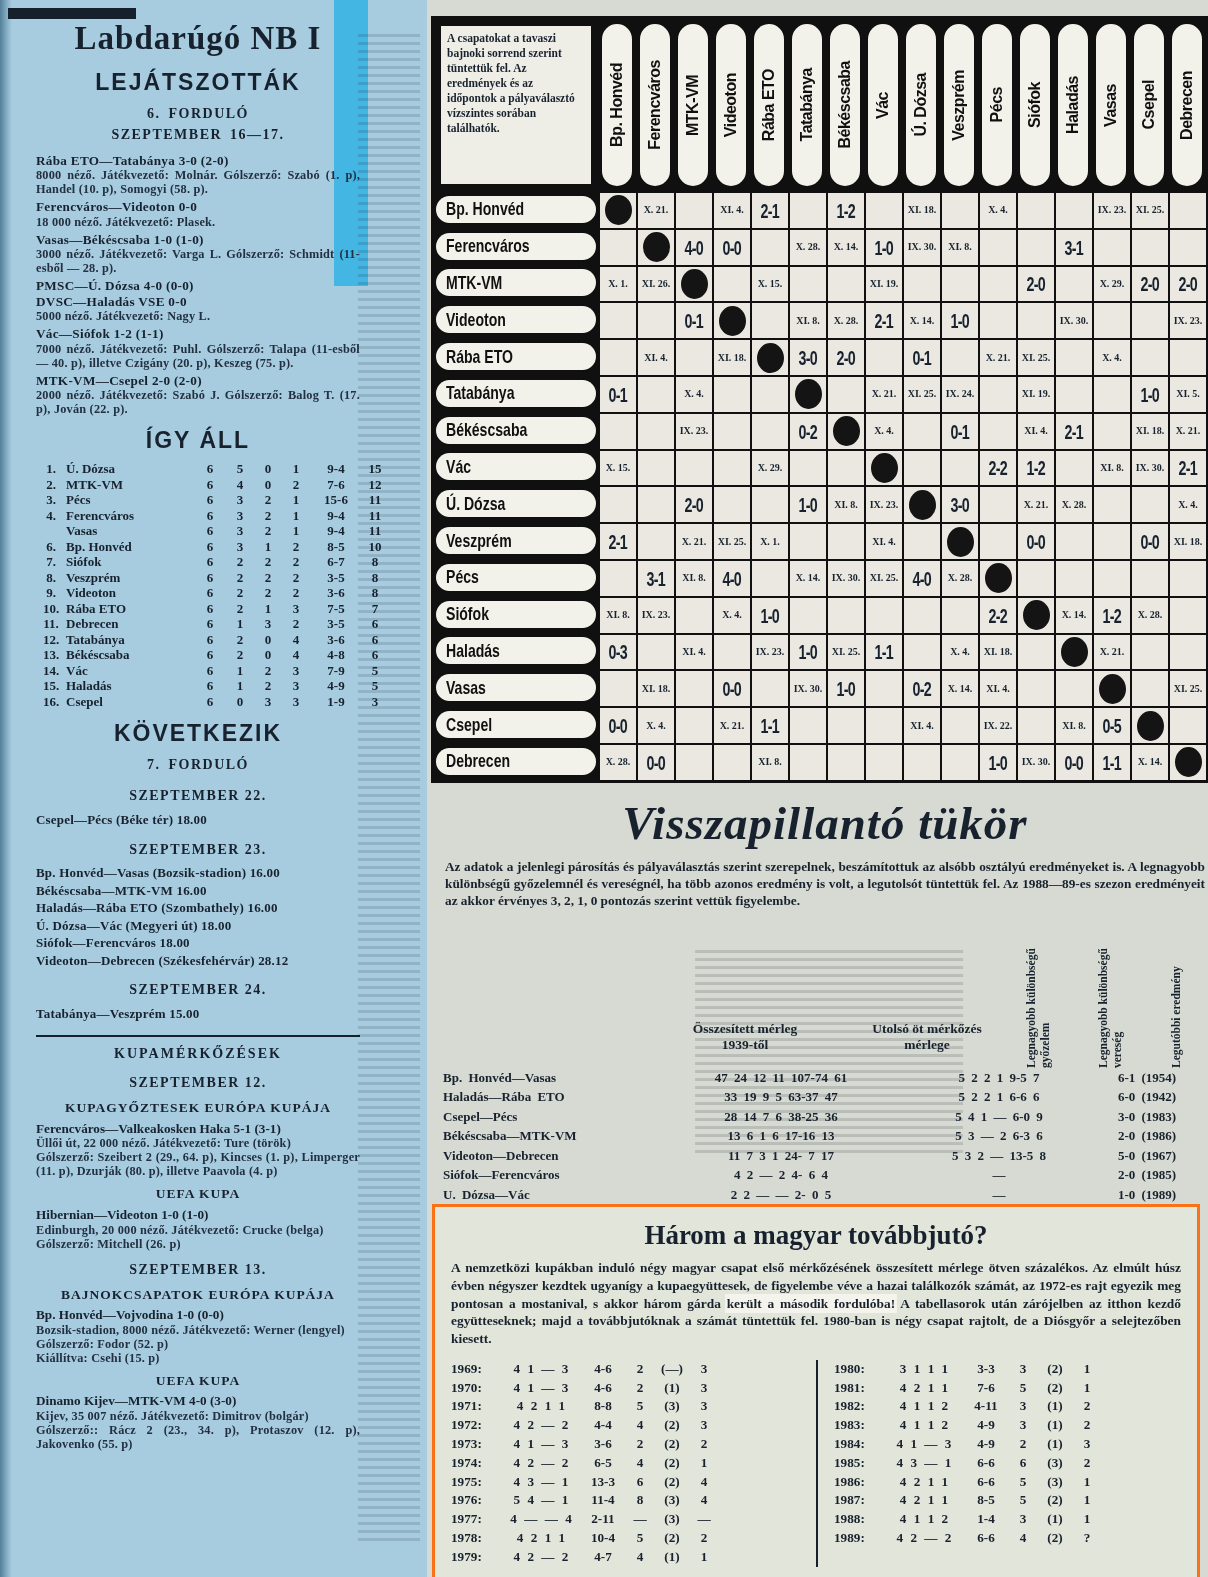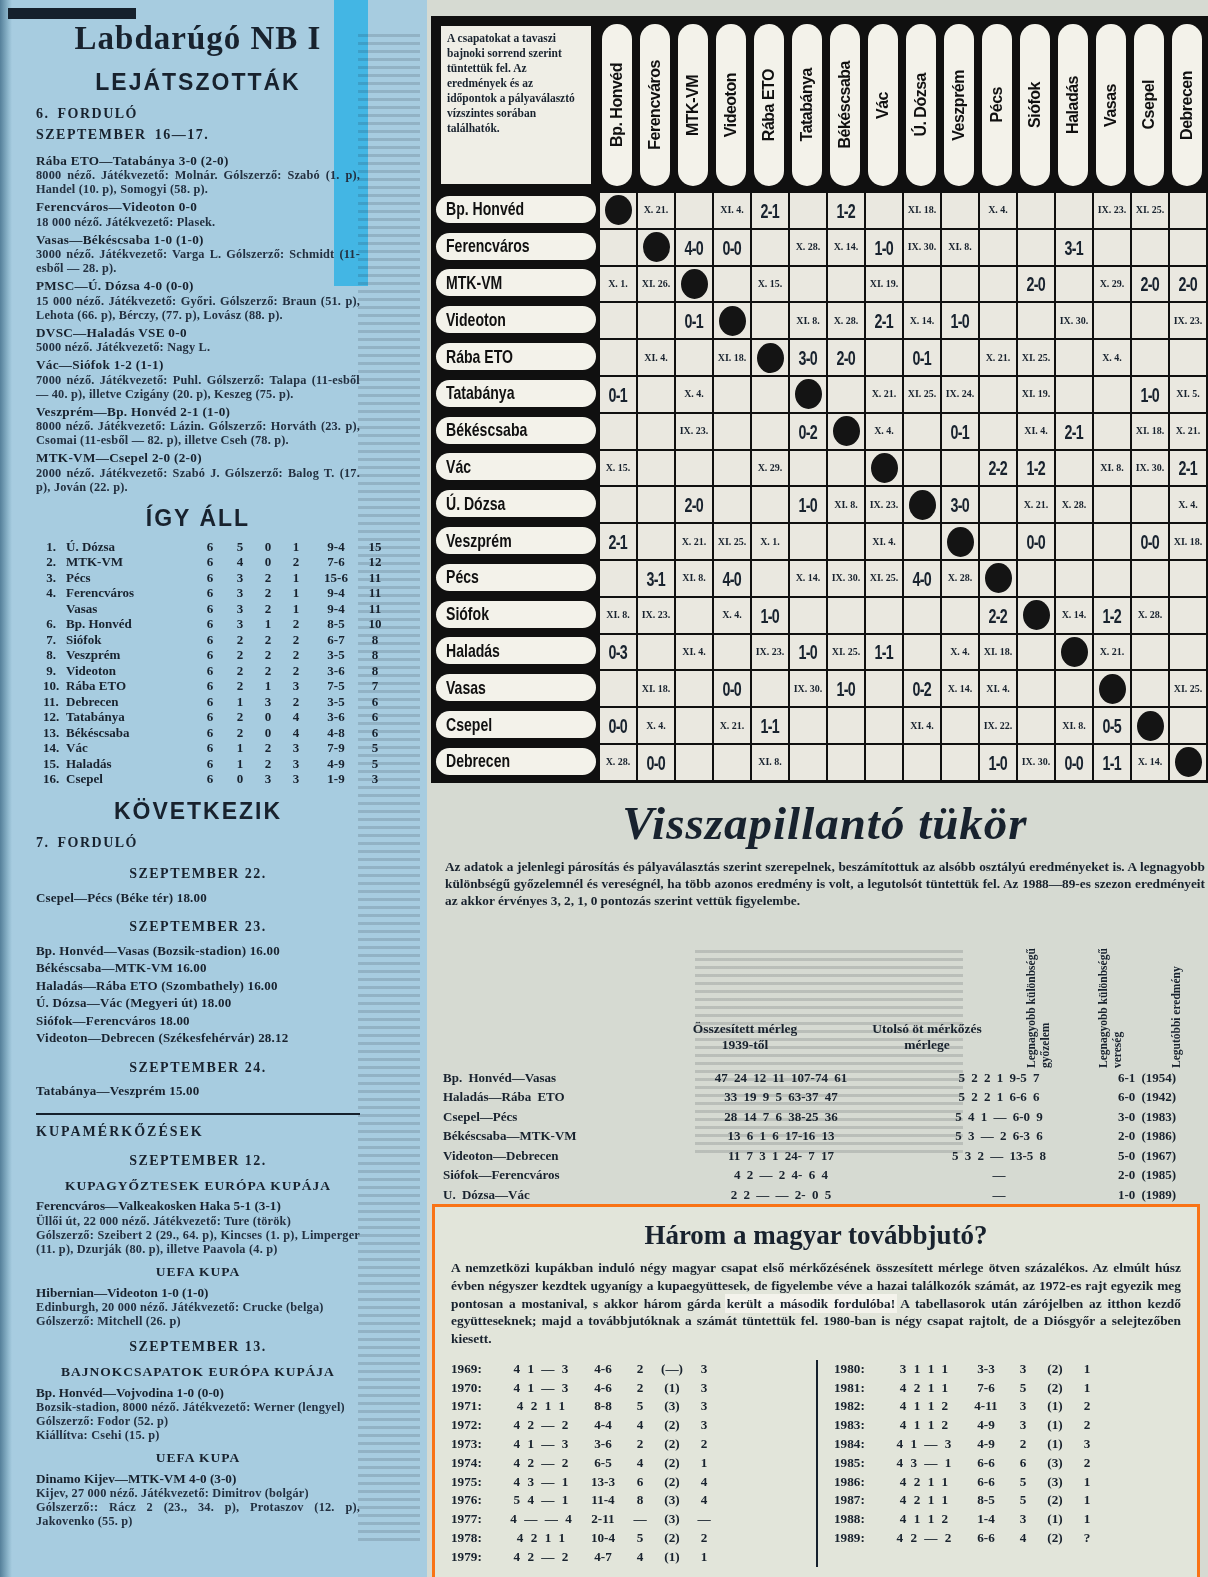--- a/index.html
+++ b/index.html
@@ -8,21 +8,21 @@
   .ghost{position:absolute;background:repeating-linear-gradient(180deg,rgba(25,35,45,.15) 0 3px,transparent 3px 8px);filter:blur(.4px);}
   
   .left-page{position:absolute;left:0;top:0;width:427px;height:1577px;background:#a7cce0;}
   .spine{position:absolute;left:0;top:0;width:12px;height:100%;
          background:linear-gradient(90deg,#55809a,#8fb8cd 70%,#a7cce0);}
   .topbar{position:absolute;left:8px;top:8px;width:128px;height:11px;background:#15202c;}
   .cyan-strip{position:absolute;left:334px;top:0;width:34px;height:286px;background:#38b4e4;opacity:.9;}
   .lcol{position:absolute;left:36px;top:20px;width:324px;}
   .masthead{font:700 33px/1.15 "Liberation Serif",serif;text-align:center;letter-spacing:1px;}
   .sec-title{font:700 23px/1 "Liberation Sans",sans-serif;text-align:center;letter-spacing:2px;margin:13px 0 9px;}
-  .sub{font:700 14px/1.5 "Liberation Serif",serif;text-align:left;letter-spacing:1.5px;word-spacing:3px;}
+  .sub{font:700 14px/1.5 "Liberation Serif",serif;text-align:center;letter-spacing:1.5px;word-spacing:3px;}
   .reports{margin-top:8px;}
   .report .match{font:700 13.2px/15.5px "Liberation Serif",serif;letter-spacing:.3px;}
   .report .details{font:700 12.3px/14px "Liberation Serif",serif;text-align:justify;color:#233040;margin-bottom:3px;letter-spacing:.2px;}
   .standings{margin-top:6px;}
   .st-row{display:grid;grid-template-columns:30px 128px 32px 28px 28px 28px 52px 26px;
           font:700 13px/15.5px "Liberation Serif",serif;}
   .st-row span{text-align:center;}
   .st-row .team{text-align:left;}
   .fx-date{font:700 14px/1.4 "Liberation Serif",serif;text-align:center;letter-spacing:1.5px;margin:11px 0 5px;}
   .fx{font:700 13px/17.5px "Liberation Serif",serif;letter-spacing:.2px;}
@@ -102,33 +102,28 @@
         <div class="report">
           <div class="match">Ferencváros—Videoton 0-0</div>
           <div class="details">18 000 néző. Játékvezető: Plasek.</div>
         </div>
         <div class="report">
           <div class="match">Vasas—Békéscsaba 1-0 (1-0)</div>
           <div class="details">3000 néző. Játékvezető: Varga L. Gólszerző: Schmidt (11-esből — 28. p).</div>
         </div>
         <div class="report">
           <div class="match">PMSC—Ú. Dózsa 4-0 (0-0)</div>
-          <div class="details">15 000 néző. Játékvezető: Győri. Gólszerző: Braun (51. p), Lehota (66. p), Bérczy, (77. p), Lovász (88. p).</div>
         </div>
         <div class="report">
           <div class="match">DVSC—Haladás VSE 0-0</div>
           <div class="details">5000 néző. Játékvezető: Nagy L.</div>
         </div>
         <div class="report">
           <div class="match">Vác—Siófok 1-2 (1-1)</div>
           <div class="details">7000 néző. Játékvezető: Puhl. Gólszerző: Talapa (11-esből — 40. p), illetve Czigány (20. p), Keszeg (75. p).</div>
-        </div>
-        <div class="report">
-          <div class="match">Veszprém—Bp. Honvéd 2-1 (1-0)</div>
-          <div class="details">8000 néző. Játékvezető: Lázin. Gólszerző: Horváth (23. p), Csomai (11-esből — 82. p), illetve Cseh (78. p).</div>
         </div>
         <div class="report">
           <div class="match">MTK-VM—Csepel 2-0 (2-0)</div>
           <div class="details">2000 néző. Játékvezető: Szabó J. Gólszerző: Balog T. (17. p), Jován (22. p).</div>
         </div>
       </div>
 
     <div class="sec-title">ÍGY ÁLL</div>
     <div class="standings" id="standings">
         <div class="st-row">
@@ -322,21 +317,21 @@
         <div class="cdet">Edinburgh, 20 000 néző. Játékvezető: Crucke (belga)</div>
         <div class="cdet">Gólszerző: Mitchell (26. p)</div>
         <div class="cup-date">SZEPTEMBER 13.</div>
         <div class="comp-name">BAJNOKCSAPATOK EURÓPA KUPÁJA</div>
         <div class="cmatch">Bp. Honvéd—Vojvodina 1-0 (0-0)</div>
         <div class="cdet">Bozsik-stadion, 8000 néző. Játékvezető: Werner (lengyel)</div>
         <div class="cdet">Gólszerző: Fodor (52. p)</div>
         <div class="cdet">Kiállítva: Csehi (15. p)</div>
         <div class="comp-name">UEFA KUPA</div>
         <div class="cmatch">Dinamo Kijev—MTK-VM 4-0 (3-0)</div>
-        <div class="cdet">Kijev, 27 000 néző. Játékvezető: Dimitrov (bolgár)</div>
+        <div class="cdet">Kijev, 35 007 néző. Játékvezető: Dimitrov (bolgár)</div>
         <div class="cdet">Gólszerző:: Rácz 2 (23., 34. p), Protaszov (12. p), Jakovenko (55. p)</div>
       </div>
   </div>
 </div>
 
 <div class="right-page">
 
   <div class="cross" id="cross">
       <div class="corner">A csapatokat a tavaszi bajnoki sorrend szerint tüntettük fel. Az eredmények és az időpontok a pályaválasztó vízszintes sorában találhatók.</div>
       <div class="hcell">

